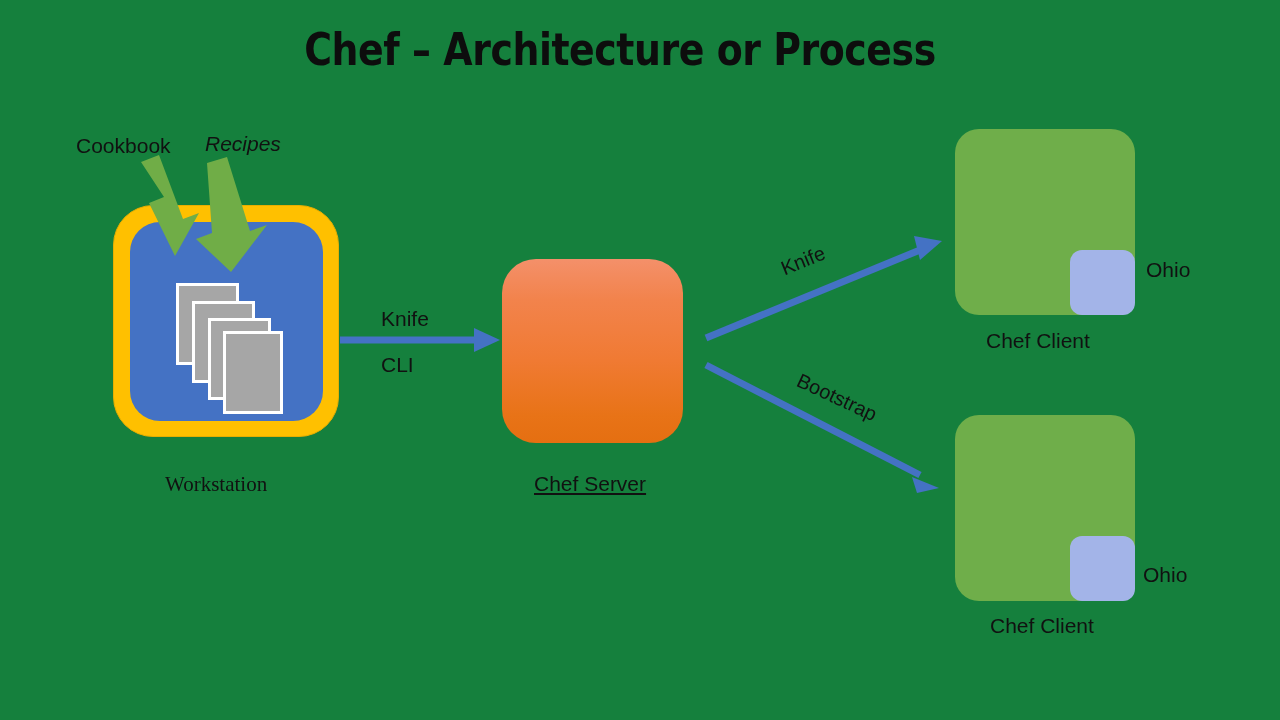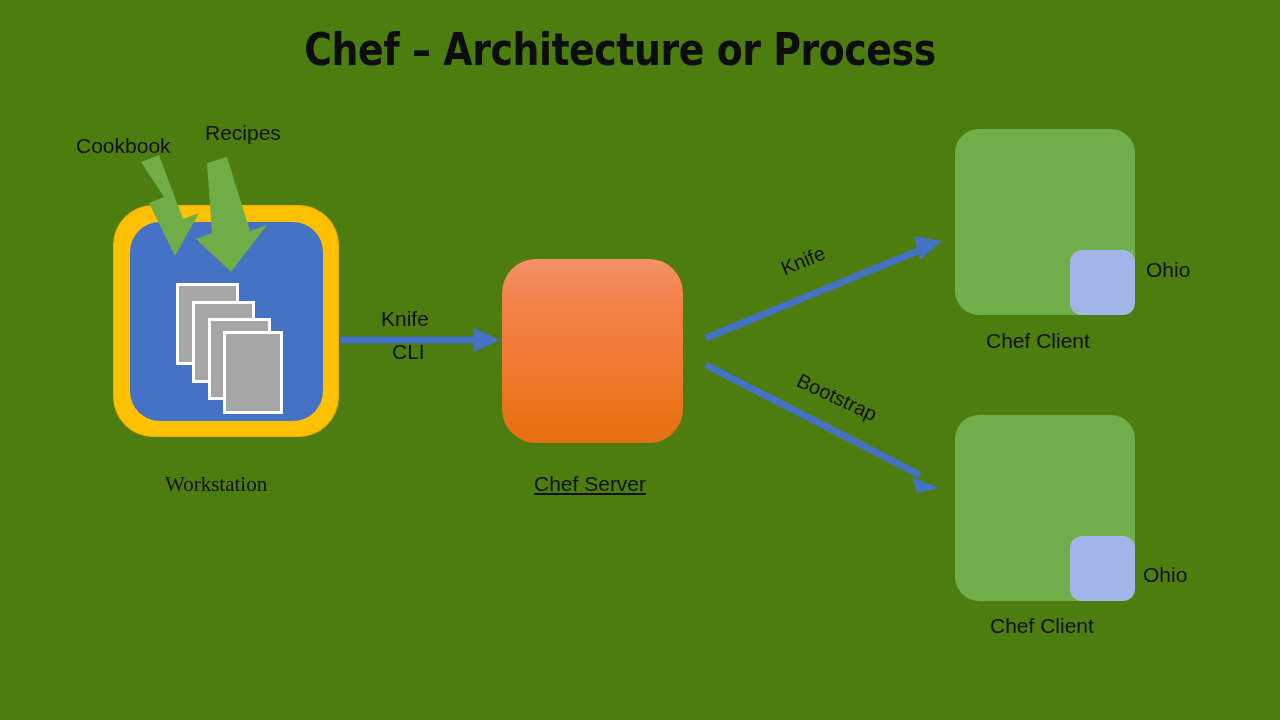--- a/index.html
+++ b/index.html
@@ -13,21 +13,21 @@
     overflow: hidden;
     font-family: "Liberation Sans", sans-serif;
     color: #101010;
     position: relative;
   }
   #slide {
     position: absolute;
     left: 0; top: 0;
     width: 1280px;
     height: 720px;
-    background: #4d7c0f;
+    background: #15803d;
   }
 
   
   #title {
     position: absolute;
     left: 0;
     top: 24px;
     width: 1240px;
     text-align: center;
     font-family: "DejaVu Sans", sans-serif;
@@ -163,21 +163,21 @@
   <div id="ws-outer"></div>
   <div id="ws-inner"></div>
 
   <div class="card" id="card1"></div>
   <div class="card" id="card2"></div>
   <div class="card" id="card3"></div>
   <div class="card" id="card4"></div>
 
   <div class="lbl" style="left:76px; top:134px;">Cookbook</div>
 
-  <div class="lbl" style="left:205px; top:121px;">Recipes</div>
+  <div class="lbl" style="left:205px; top:132px;font-style:italic;">Recipes</div>
 
   <svg id="green-arrows" viewBox="0 0 1280 720">
 
     <g>
       <polygon fill="#70AD47" points="141,162 159,155 183,219 199,213 175,256 149,203 164,197"></polygon>
     </g>
 
     <g>
       <polygon fill="#70AD47" points="207,163 227,157 250,231 267,225 231,272 196,239 212,233"></polygon>
     </g>
@@ -210,19 +210,19 @@
       <polygon fill="#4472C4" points="914,236 942,241 920,260"></polygon>
     </g>
 
     <g>
       <line x1="706" y1="365" x2="920" y2="475" stroke="#4472C4" stroke-width="7"></line>
       <polygon fill="#4472C4" points="912,477 939,488 917,493"></polygon>
     </g>
   </svg>
 
   <div class="lbl" style="left:381px; top:307px;">Knife</div>
-  <div class="lbl" style="left:381px; top:340px;margin-left:11px;">CLI</div>
+  <div class="lbl" style="left:381px; top:353px;">CLI</div>
 
   <div class="rot-lbl" id="lbl-knife-diag">Knife</div>
 
   <div class="rot-lbl" id="lbl-bootstrap">Bootstrap</div>
 
 </div>
 
 </body></html>

